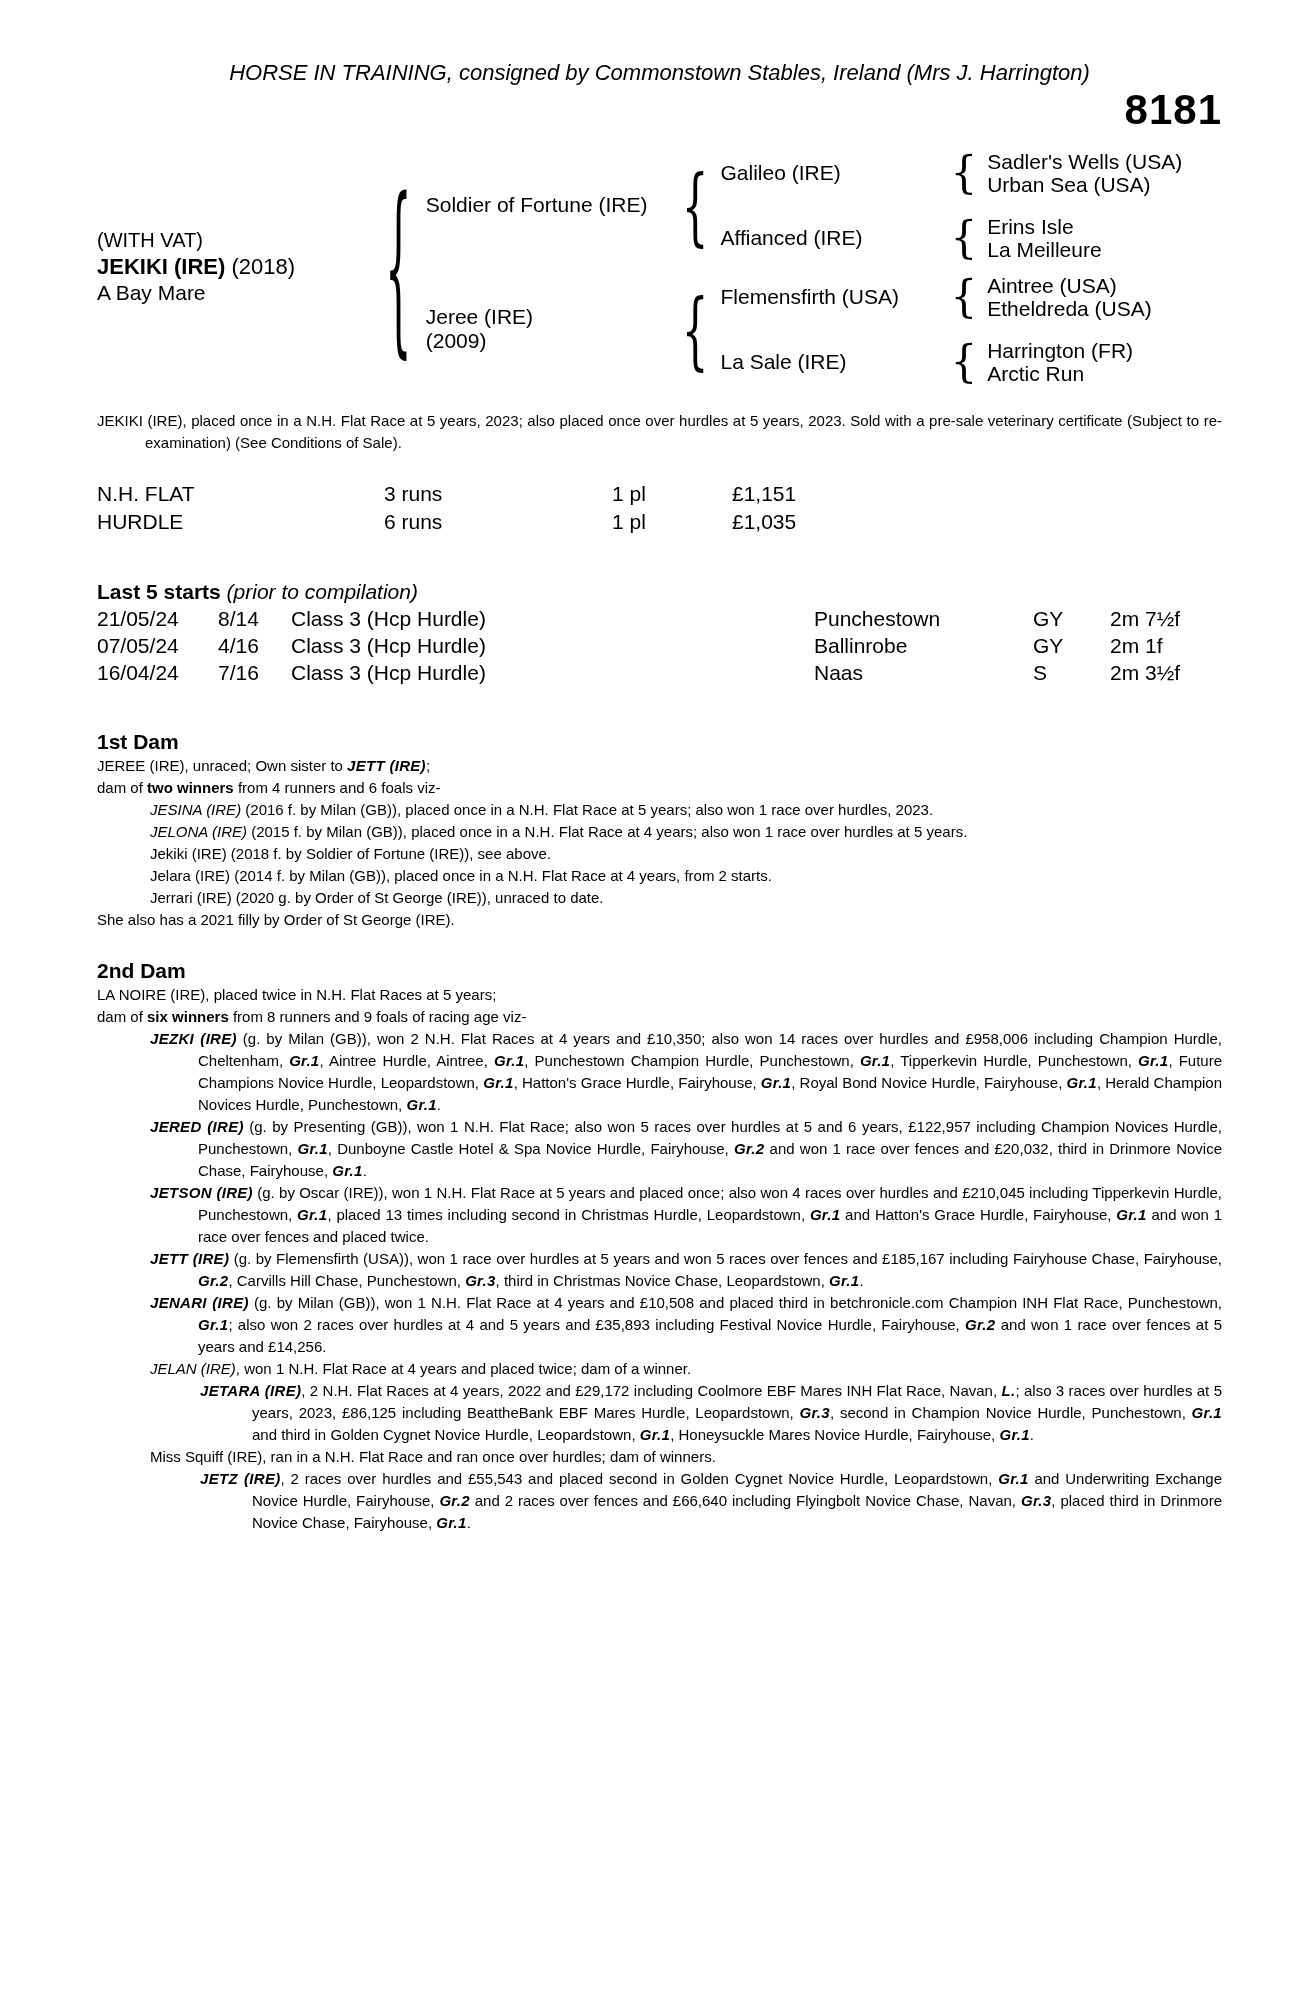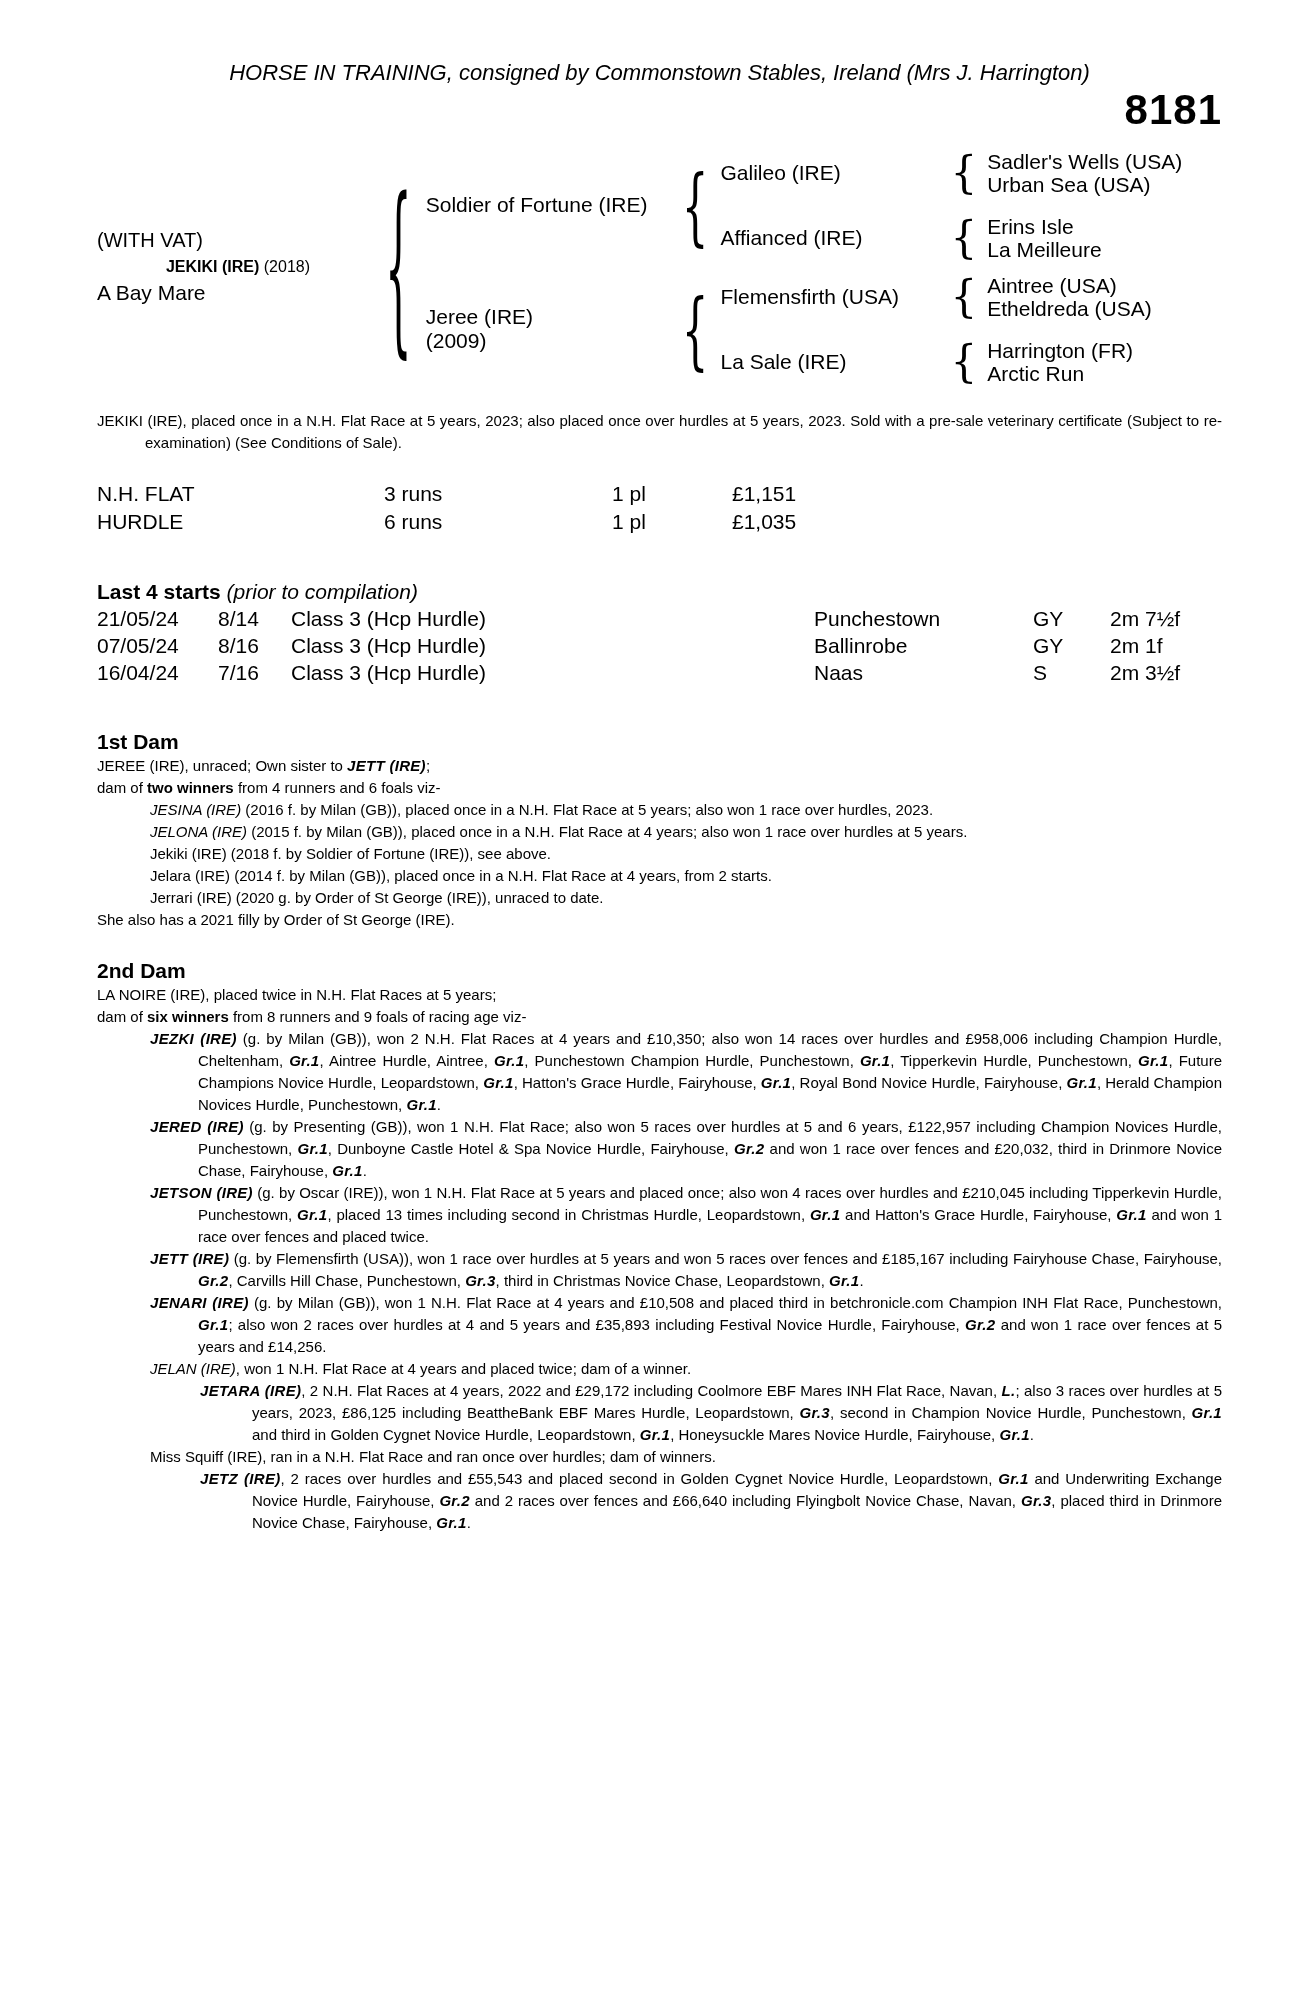--- a/index.html
+++ b/index.html
@@ -17,21 +17,21 @@
   .lot-row{display:flex;justify-content:flex-end;align-items:flex-start;margin-top:2px;height:48px;}
   .lot-num{font-size:42px;font-weight:bold;line-height:44px;letter-spacing:1px;}
   
   .pedigree{display:flex;align-items:center;margin-top:12px;}
   .pgroup{display:flex;align-items:center;}
   .pcol{display:flex;flex-direction:column;}
   .pcol.g1col{row-gap:10px;}
   .pcol.g2col{row-gap:16px;}
   .root-block{width:282px;flex:0 0 282px;}
   .vat-line{font-size:20px;line-height:25px;}
-  .horse-line{font-size:16px;line-height:27px;white-space:nowrap;text-align:center;}
+  .horse-line{font-size:22px;line-height:27px;white-space:nowrap;}
   .horse-line .hname{font-weight:bold;}
   .bay-line{font-size:21px;line-height:26px;}
   .g1name{width:252px;flex:0 0 252px;font-size:21px;line-height:24px;white-space:nowrap;}
   .g1name .detail:empty{display:none;}
   .g2name{width:228px;flex:0 0 228px;font-size:21px;line-height:24px;white-space:nowrap;}
   .g3name{font-size:21px;line-height:23px;white-space:nowrap;}
   .brace{
     font-family:"DejaVu Serif",serif;font-weight:400;display:inline-block;
     transform-origin:center center;color:#000;
   }
@@ -158,32 +158,32 @@
     </div>
     <div class="rec-row">
       <div class="rec-type">HURDLE</div>
       <div class="rec-runs">6 runs</div>
       <div class="rec-pl">1 pl</div>
       <div class="rec-money">£1,035</div>
     </div>
   </div>
 
   <div class="last3">
-    <div class="last3-head"><span class="ttl">Last 4 starts</span><span class="note"> (prior to compilation)</span></div>
+    <div class="last3-head"><span class="ttl">Last 5 starts</span><span class="note"> (prior to compilation)</span></div>
     <div class="ls-row">
       <div class="ls-date">21/05/24</div>
       <div class="ls-pos">8/14</div>
       <div class="ls-race">Class 3 (Hcp Hurdle)</div>
       <div class="ls-course">Punchestown</div>
       <div class="ls-going">GY</div>
       <div class="ls-dist">2m 7½f</div>
     </div>
     <div class="ls-row">
       <div class="ls-date">07/05/24</div>
-      <div class="ls-pos">8/16</div>
+      <div class="ls-pos">4/16</div>
       <div class="ls-race">Class 3 (Hcp Hurdle)</div>
       <div class="ls-course">Ballinrobe</div>
       <div class="ls-going">GY</div>
       <div class="ls-dist">2m 1f</div>
     </div>
     <div class="ls-row">
       <div class="ls-date">16/04/24</div>
       <div class="ls-pos">7/16</div>
       <div class="ls-race">Class 3 (Hcp Hurdle)</div>
       <div class="ls-course">Naas</div>

